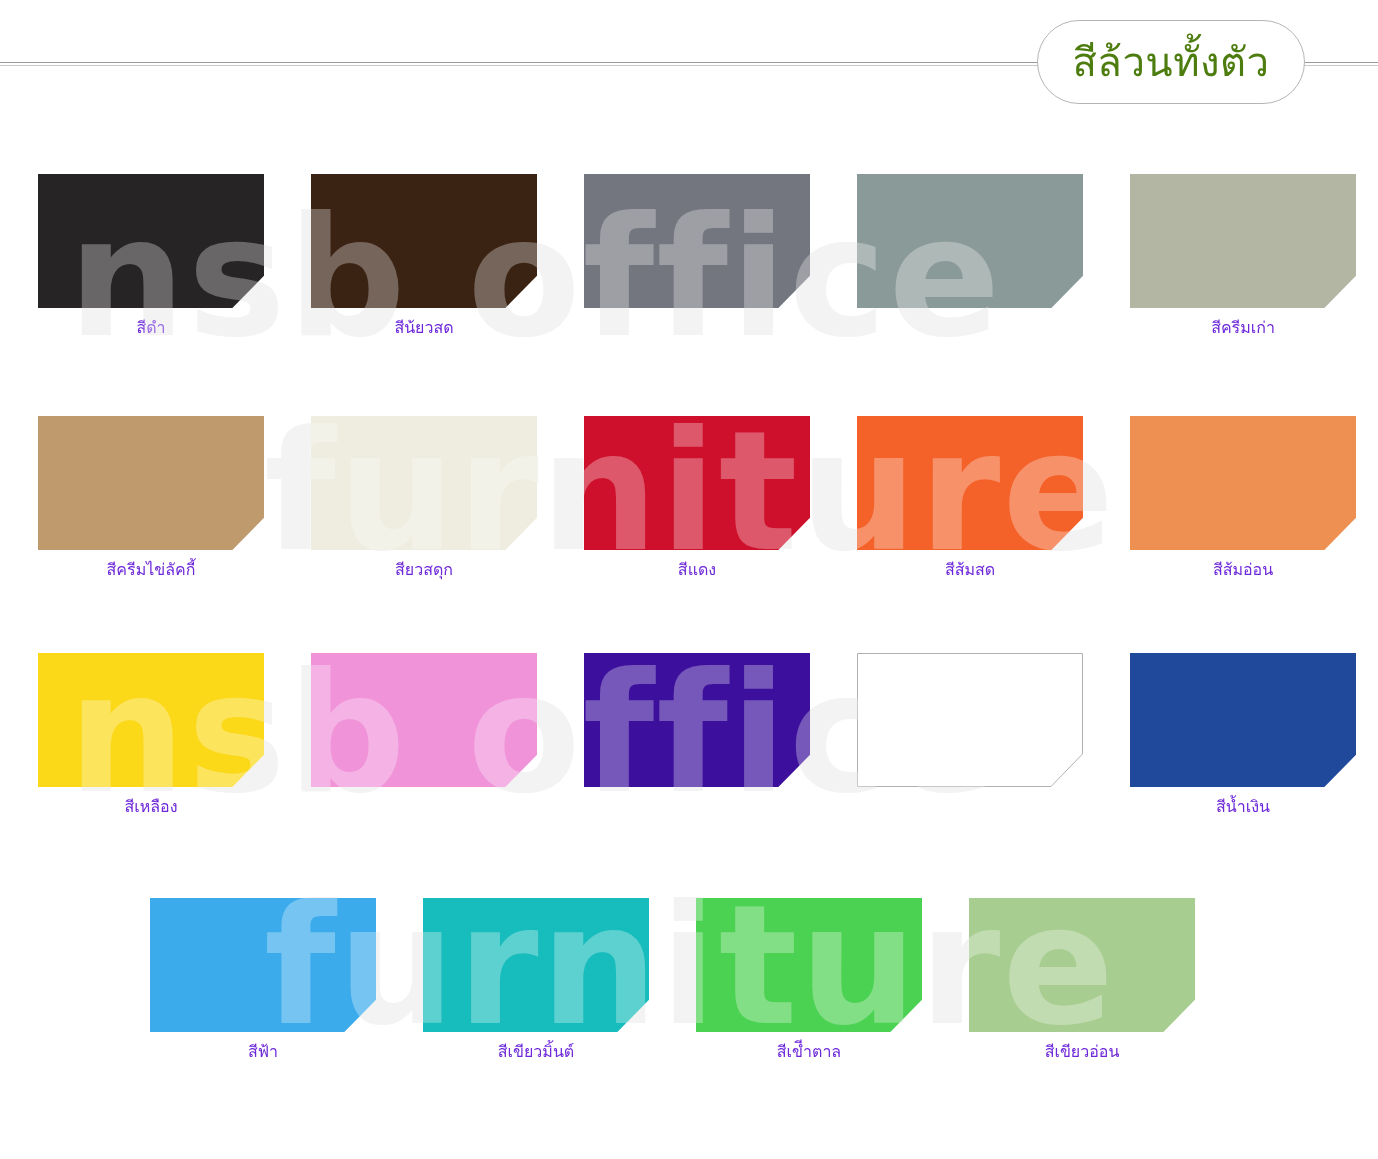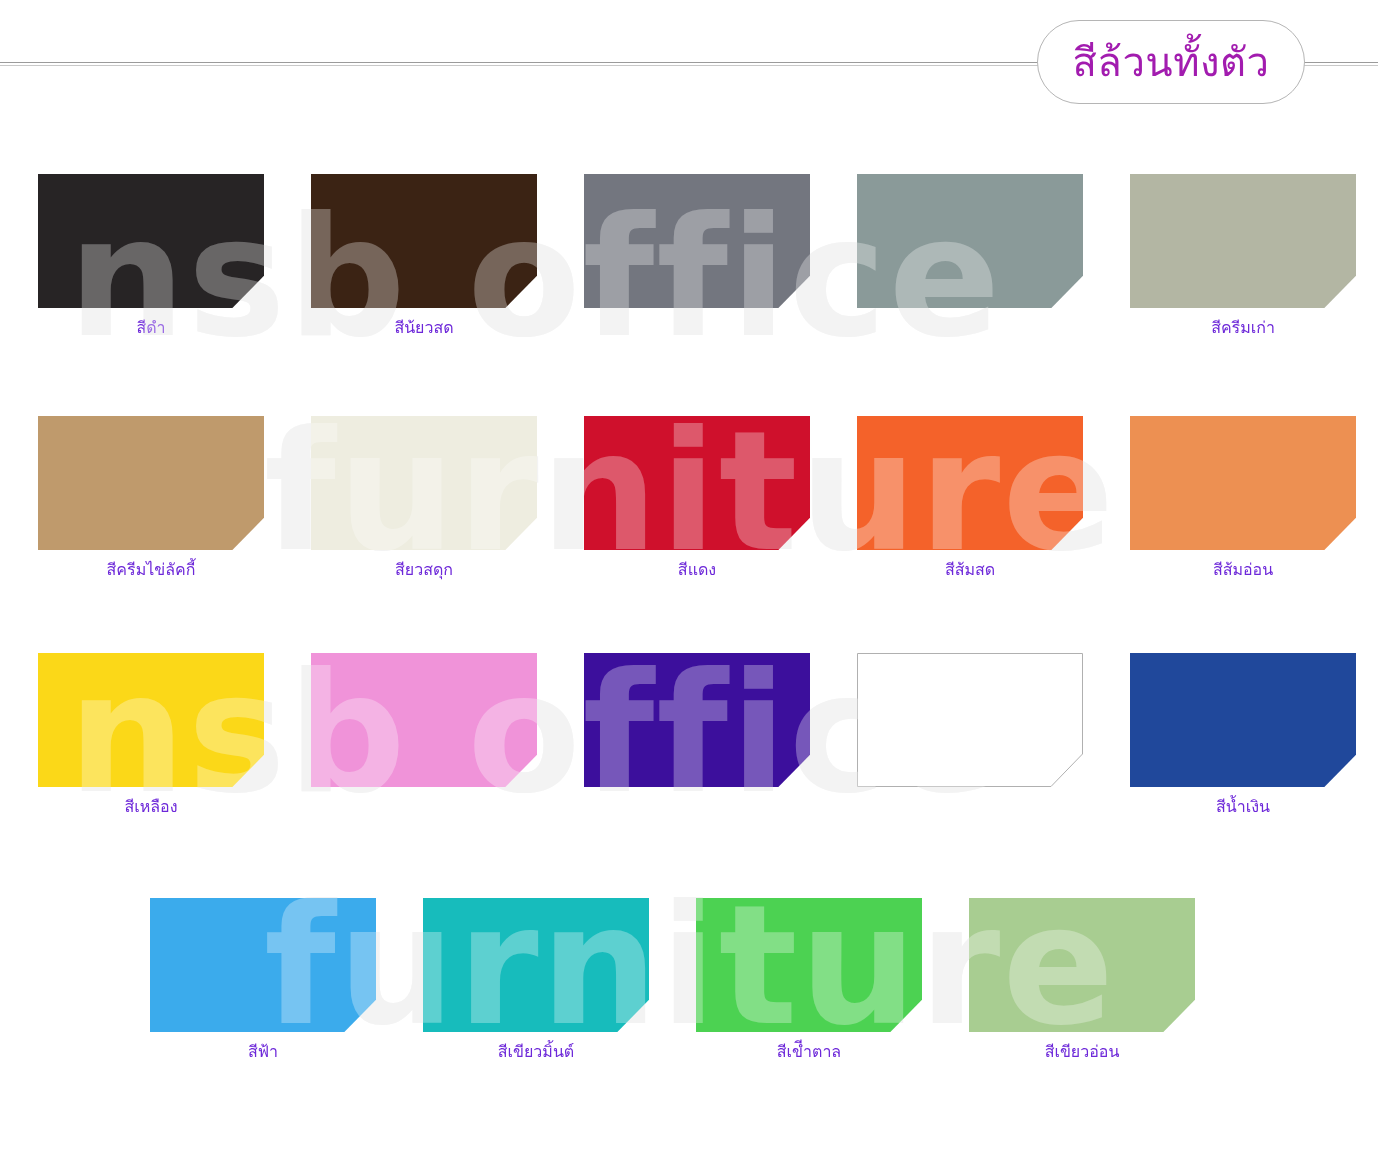--- a/index.html
+++ b/index.html
@@ -67,21 +67,21 @@
     border: 1px solid #b5b5b5;
     border-radius: 44px;
     background: #ffffff;
     display: flex;
     align-items: center;
     justify-content: center;
   }
   #title-text {
     font-family: "DejaVu Sans", "Liberation Sans", sans-serif;
     font-size: 40px;
-    color: #a21caf;
+    color: #4d7c0f;
     letter-spacing: 0.5px;
     line-height: 1.15;
   }
 
   
   #grid {
     position: absolute;
     left: 0; top: 0;
     width: 1378px;
     height: 1159px;

